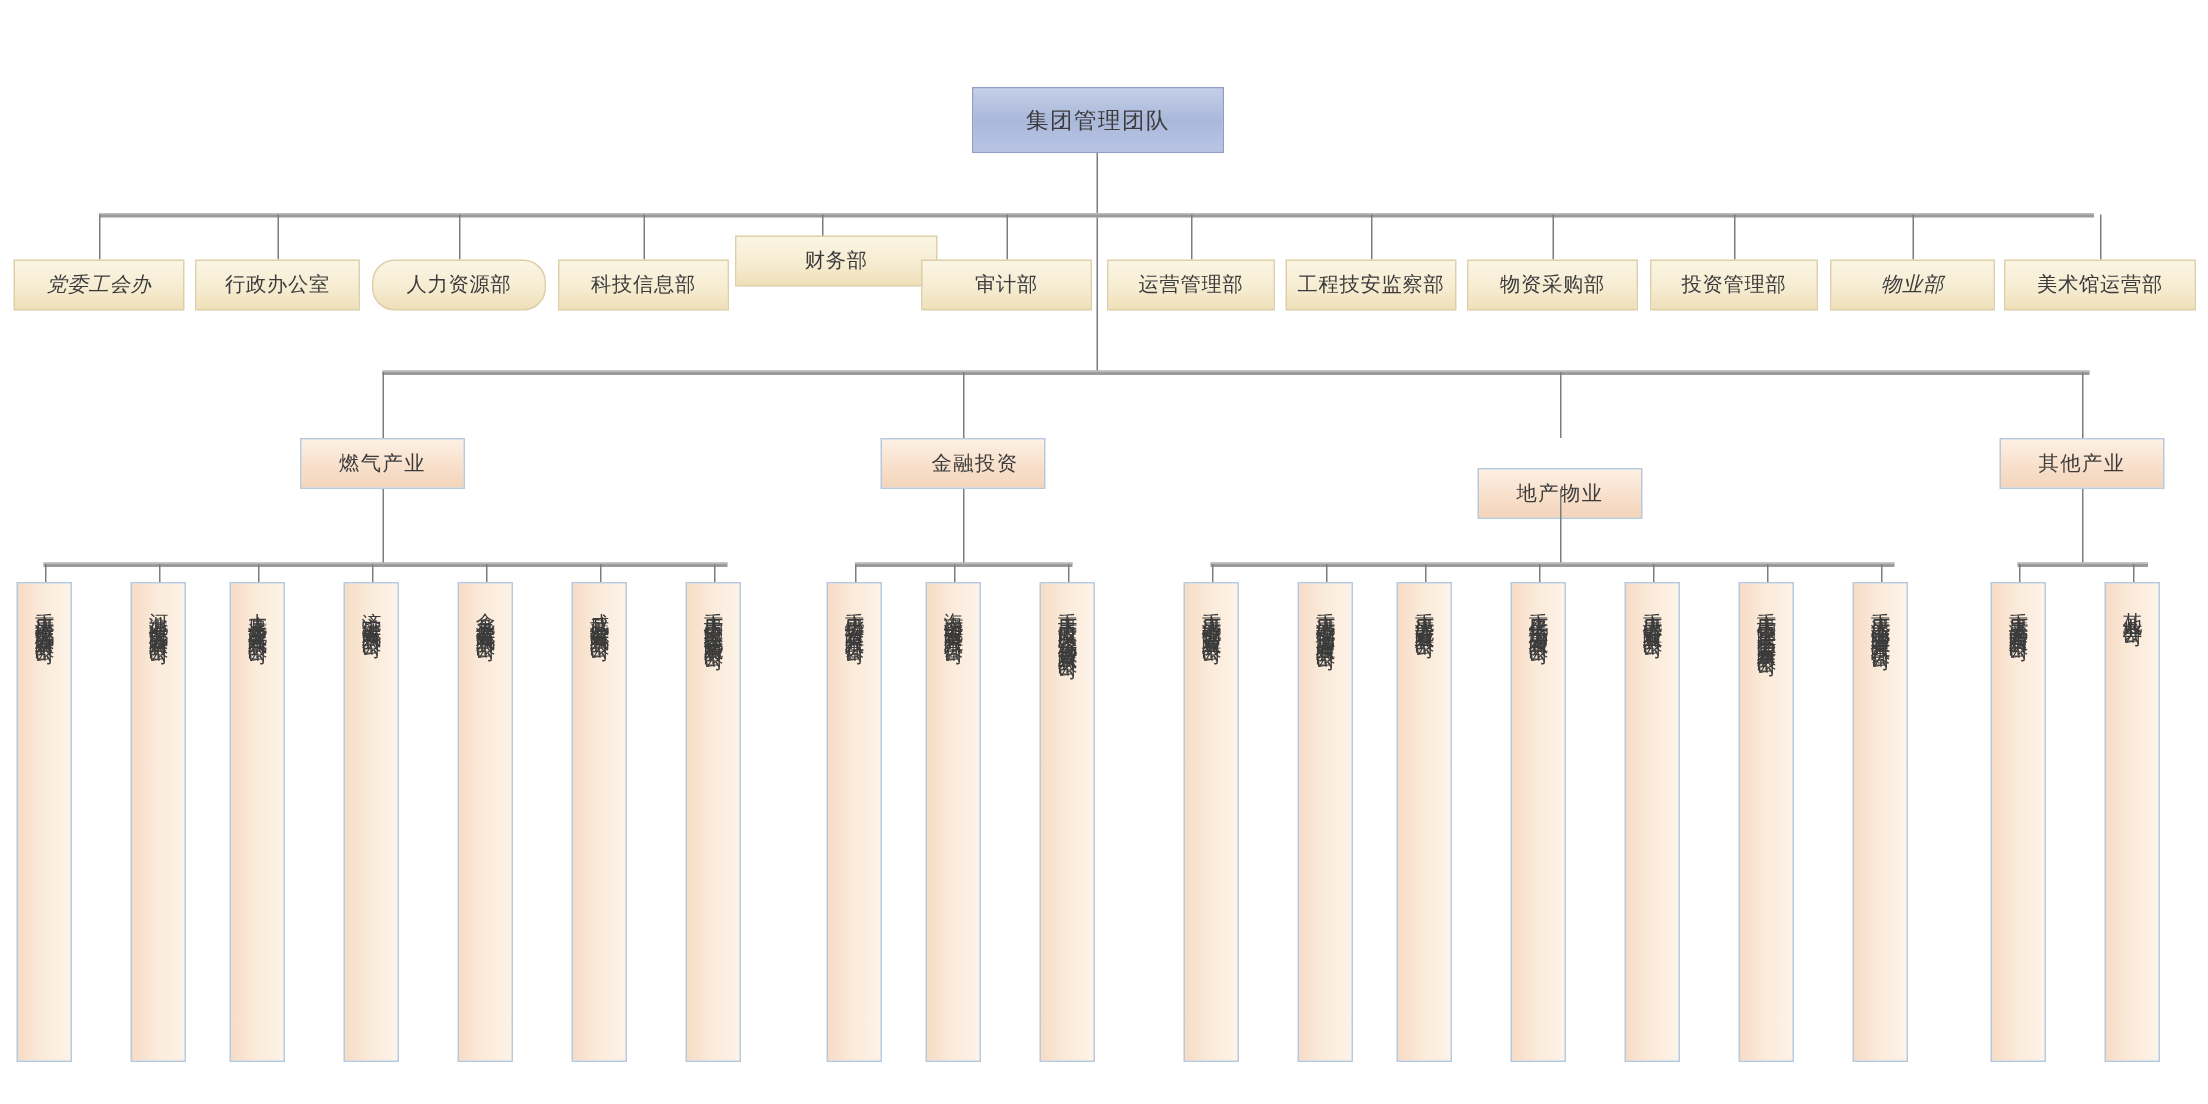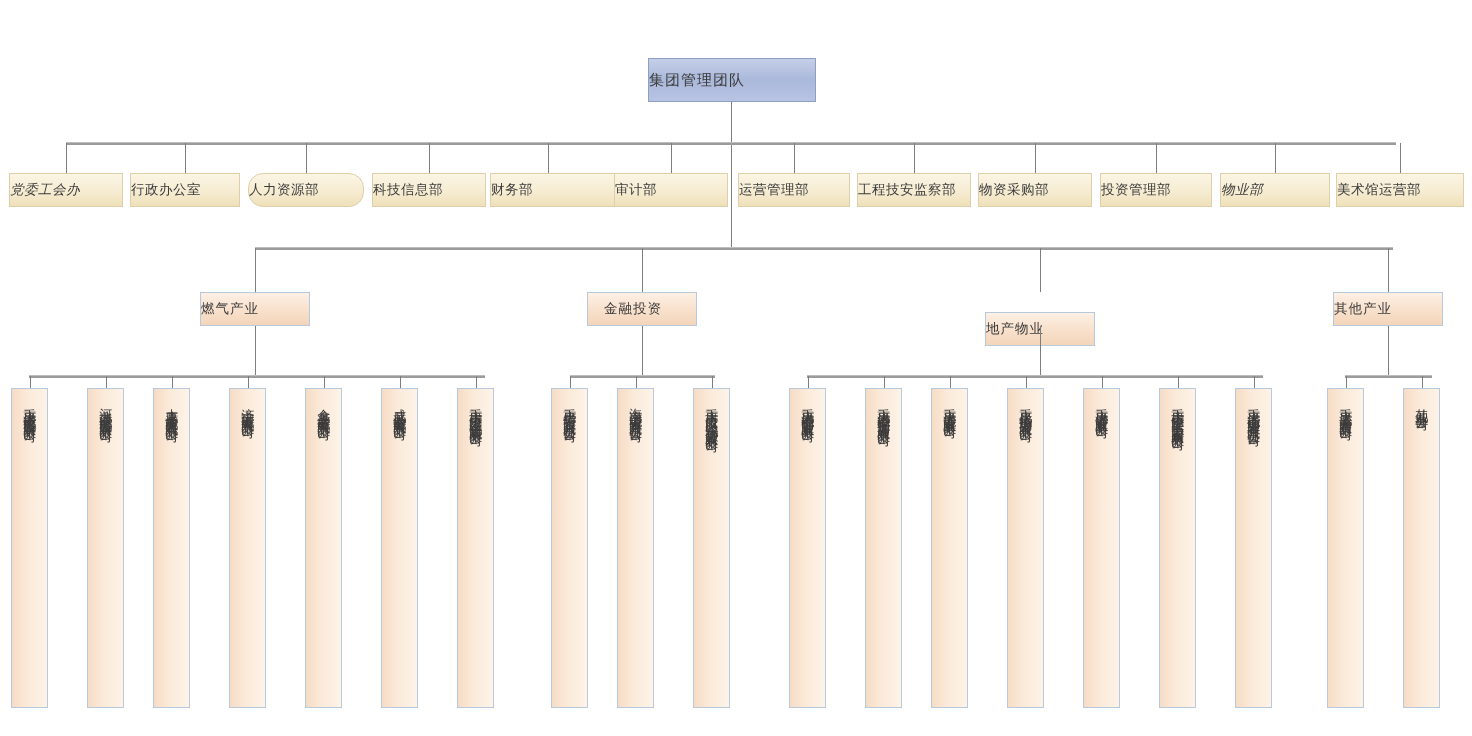--- a/index.html
+++ b/index.html
@@ -15,20 +15,21 @@
   
   .h-line{position:absolute;height:2px;background:#9b9b9b;border-top:1px solid #bdbdbd;}
   .v-line{position:absolute;width:1px;background:#7d7d7d;}
 
   
   .node{
     position:absolute;
     box-sizing:border-box;
     display:flex;
     align-items:center;
+    justify-content:center;
     color:#3b3b3b;
     text-align:center;
   }
 
   
   .node.root{
     background:linear-gradient(to bottom,#c5cfe8 0%,#aab8da 50%,#b9c4e4 100%);
     border:1px solid #8f9fc4;
     font-size:15px;
     letter-spacing:1px;
@@ -94,21 +95,21 @@
       </div>
       <div class="v-line" style="left: 306px; top: 143px; height: 30px;"></div>
       <div class="node dept" style="left: 248px; top: 173px; width: 116px; height: 34px; border-radius: 15px;">
         <span>人力资源部</span>
       </div>
       <div class="v-line" style="left: 429px; top: 143px; height: 30px;"></div>
       <div class="node dept" style="left: 372px; top: 173px; width: 114px; height: 34px;">
         <span>科技信息部</span>
       </div>
       <div class="v-line" style="left: 548px; top: 143px; height: 30px;"></div>
-      <div class="node dept" style="left: 490px; top: 173px; width: 135px; height: 34px;">
+      <div class="node dept" style="left: 490px; top: 157px; width: 135px; height: 34px;">
         <span>财务部</span>
       </div>
       <div class="v-line" style="left: 671px; top: 143px; height: 30px;"></div>
       <div class="node dept" style="left: 614px; top: 173px; width: 114px; height: 34px;">
         <span>审计部</span>
       </div>
       <div class="v-line" style="left: 794px; top: 143px; height: 30px;"></div>
       <div class="node dept" style="left: 738px; top: 173px; width: 112px; height: 34px;">
         <span>运营管理部</span>
       </div>

